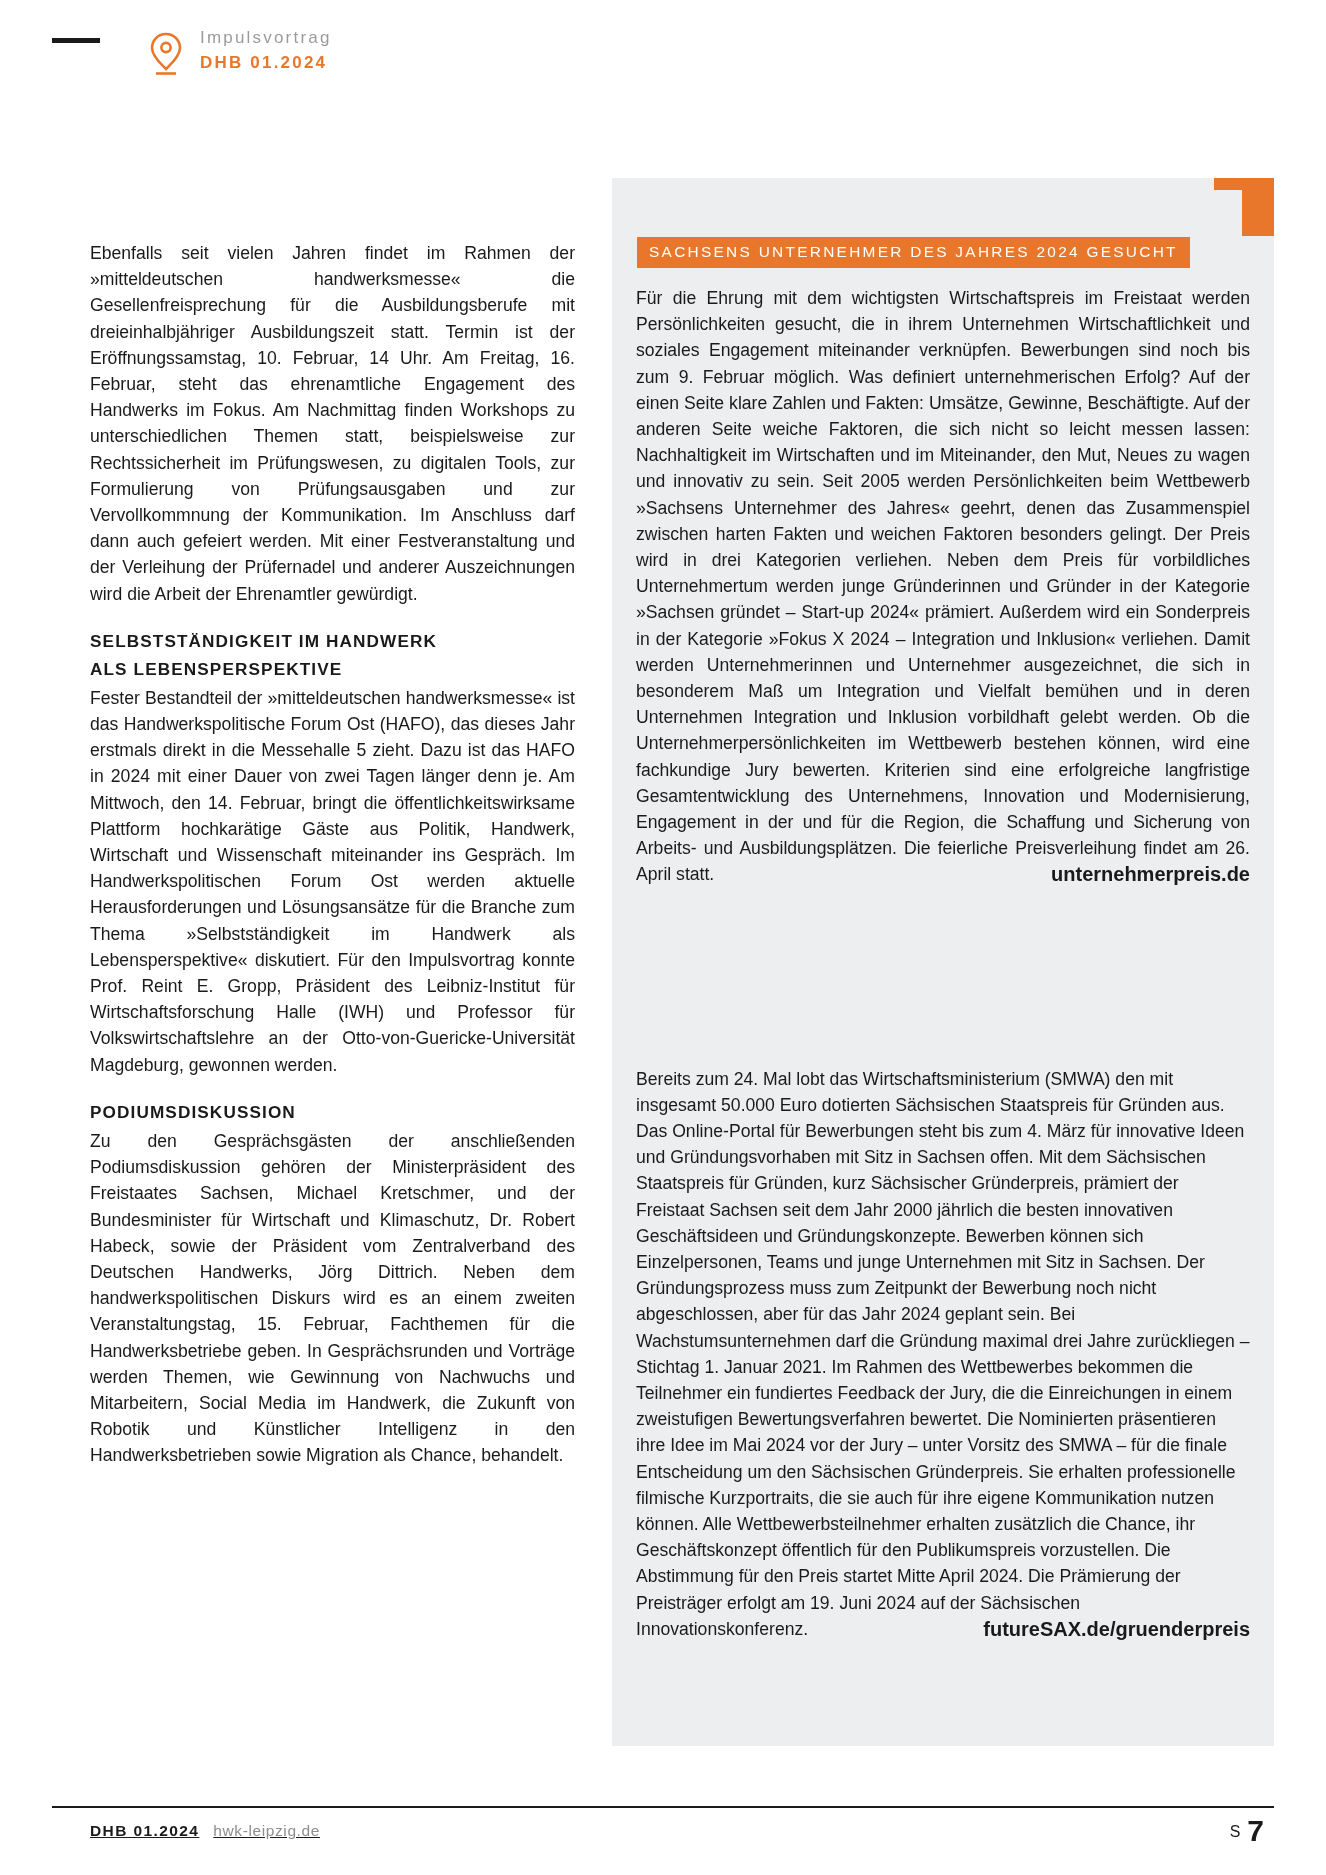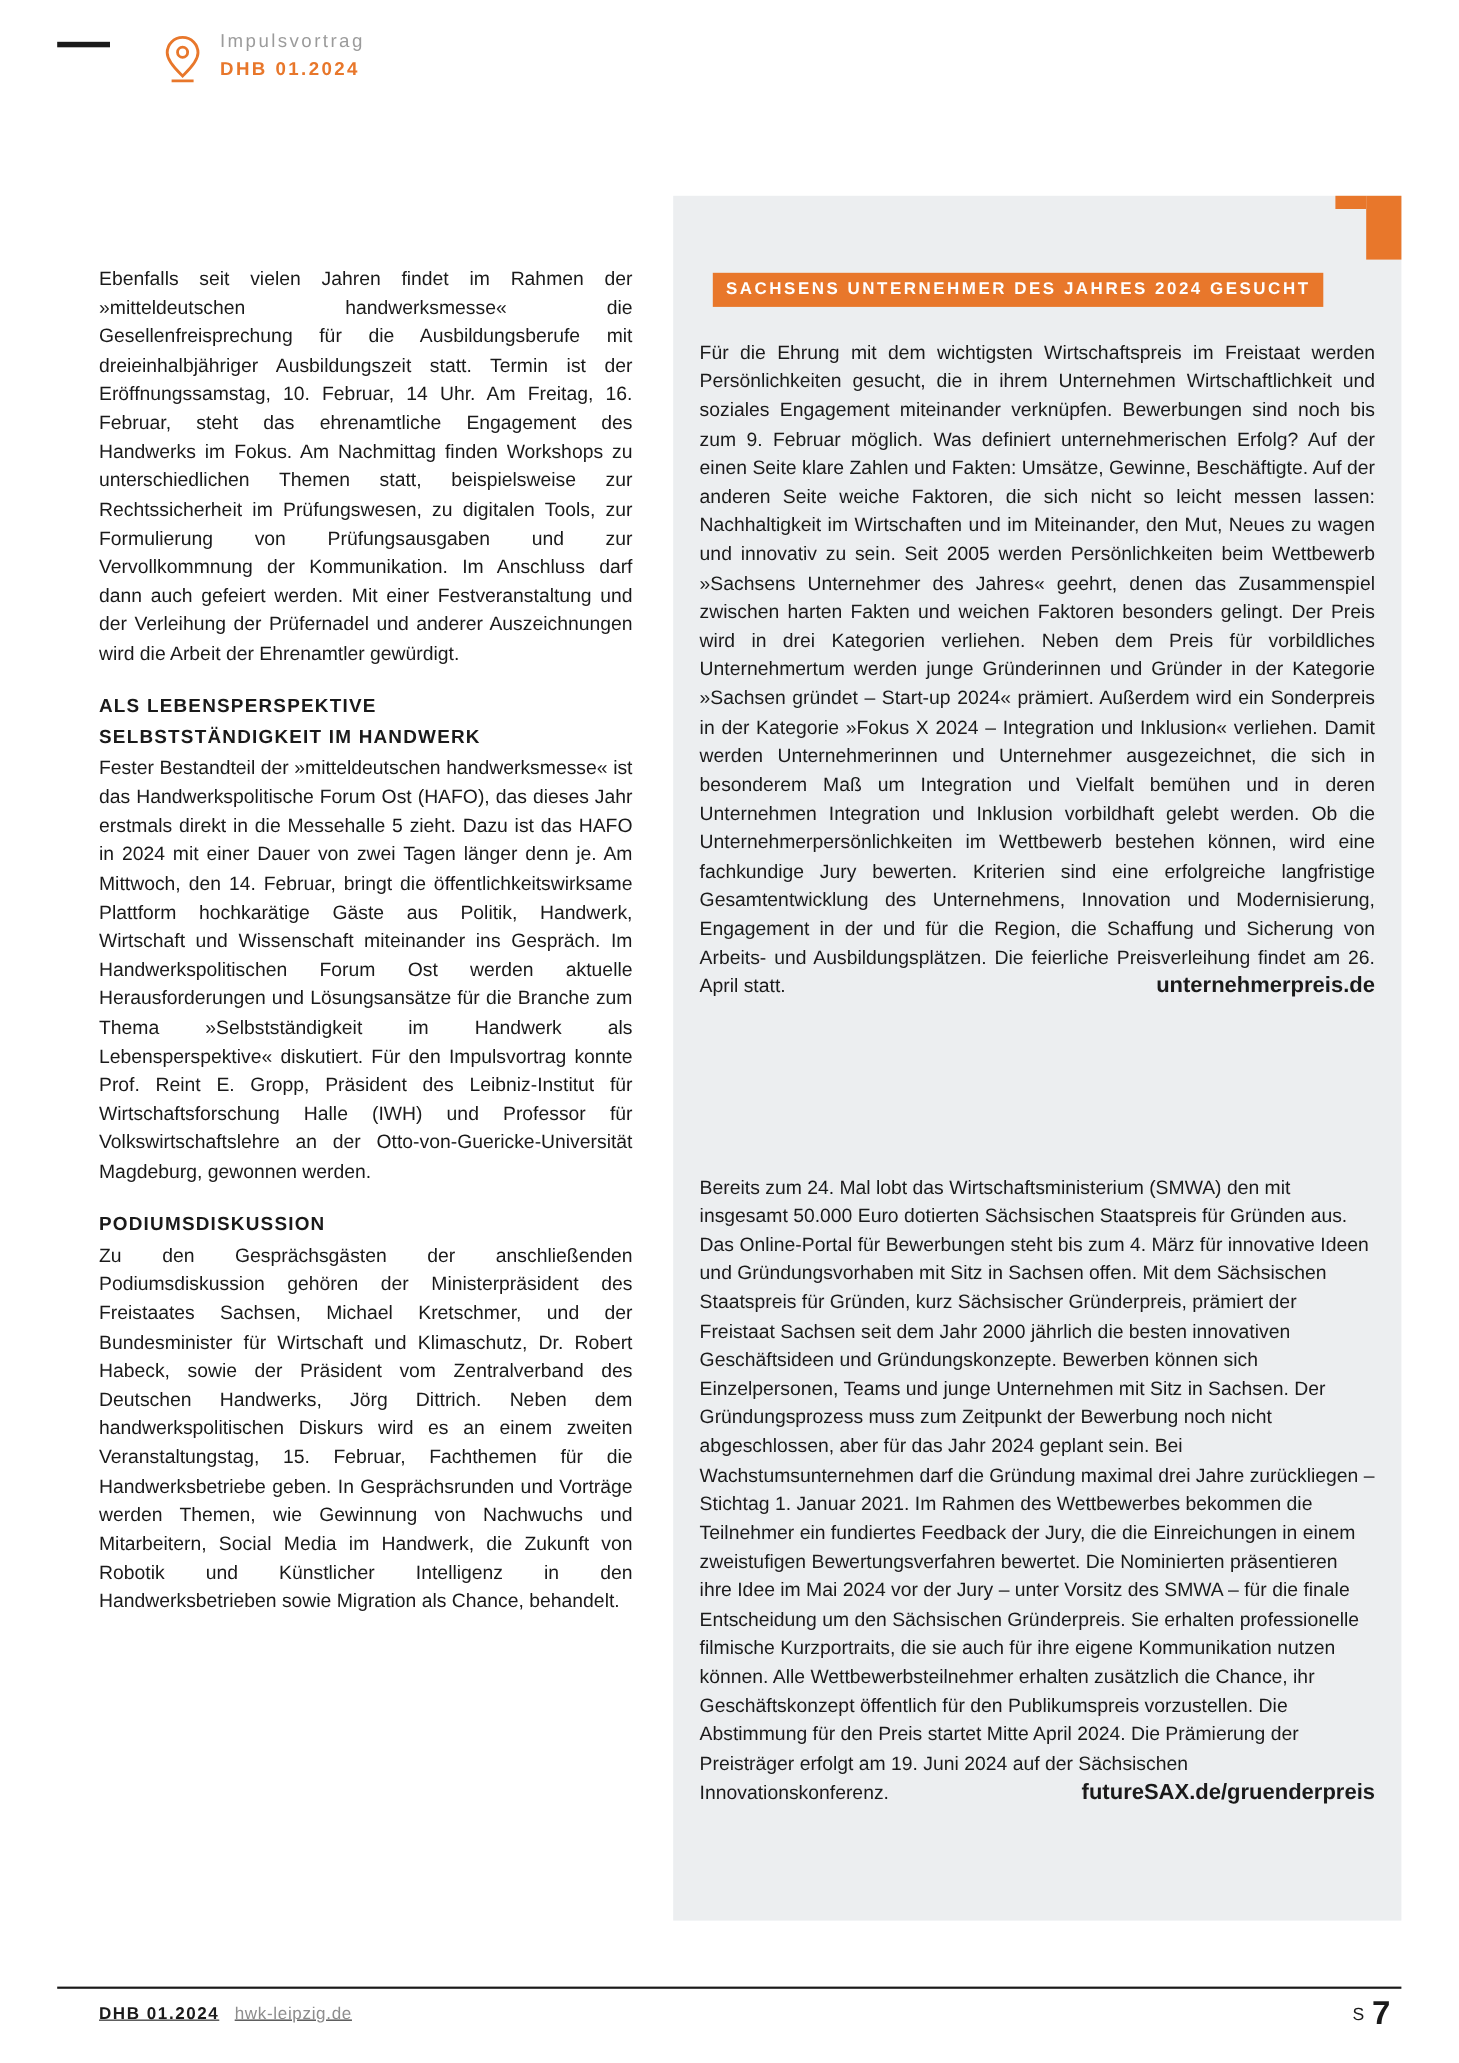--- a/index.html
+++ b/index.html
@@ -124,25 +124,25 @@
     width: 614px;
     font-size: 17.6px;
     line-height: 26.2px;
     color: #1a1a1a;
   }
   .band {
     display: inline-block;
     background: #e8772b;
     color: #ffffff;
     font-size: 15.4px;
-    font-weight: bold;
+    font-weight: normal;
     letter-spacing: 2.3px;
     padding: 6px 12px 7px 12px;
     line-height: 18px;
-    margin: 12px;
+    margin: 1px;
     white-space: nowrap;
   }
   .band-wrap { margin-bottom: 16px; }
   .right-col p {
     margin: 0 0 20px 0;
     text-align: justify;
   }
   .right-col p:last-child { margin-bottom: 0; }
   .inline-link {
     font-weight: bold;
@@ -217,22 +217,22 @@
   </div>
   <div class="header-text">
     <div class="kammerreport">Impulsvortrag</div>
     <div class="dhb-issue">DHB 01.2024</div>
   </div>
 </div>
 
 <div class="left-col">
   <p>Ebenfalls seit vielen Jahren findet im Rahmen der »mitteldeutschen handwerksmesse« die Gesellenfreisprechung für die Ausbildungsberufe mit dreieinhalbjähriger Ausbildungszeit statt. Termin ist der Eröffnungssamstag, 10. Februar, 14 Uhr. Am Freitag, 16. Februar, steht das ehrenamtliche Engagement des Handwerks im Fokus. Am Nachmittag finden Workshops zu unterschiedlichen Themen statt, beispielsweise zur Rechtssicherheit im Prüfungswesen, zu digitalen Tools, zur Formulierung von Prüfungsausgaben und zur Vervollkommnung der Kommunikation. Im Anschluss darf dann auch gefeiert werden. Mit einer Festveranstaltung und der Verleihung der Prüfernadel und anderer Auszeichnungen wird die Arbeit der Ehrenamtler gewürdigt.</p>
 
+  <div class="subhead">SELBSTSTÄNDIGKEIT IM HANDWERK</div>
   <div class="subhead">ALS LEBENSPERSPEKTIVE</div>
-  <div class="subhead">SELBSTSTÄNDIGKEIT IM HANDWERK</div>
   <p>Fester Bestandteil der »mitteldeutschen handwerksmesse« ist das Handwerkspolitische Forum Ost (HAFO), das dieses Jahr erstmals direkt in die Messehalle 5 zieht. Dazu ist das HAFO in 2024 mit einer Dauer von zwei Tagen länger denn je. Am Mittwoch, den 14. Februar, bringt die öffentlichkeitswirksame Plattform hochkarätige Gäste aus Politik, Handwerk, Wirtschaft und Wissenschaft miteinander ins Gespräch. Im Handwerkspolitischen Forum Ost werden aktuelle Herausforderungen und Lösungsansätze für die Branche zum Thema »Selbstständigkeit im Handwerk als Lebensperspektive« diskutiert. Für den Impulsvortrag konnte Prof. Reint E. Gropp, Präsident des Leibniz-Institut für Wirtschaftsforschung Halle (IWH) und Professor für Volkswirtschaftslehre an der Otto-von-Guericke-Universität Magdeburg, gewonnen werden.</p>
 
   <div class="subhead">PODIUMSDISKUSSION</div>
   <p class="tight">Zu den Gesprächsgästen der anschließenden Podiumsdiskussion gehören der Ministerpräsident des Freistaates Sachsen, Michael Kretschmer, und der Bundesminister für Wirtschaft und Klimaschutz, Dr. Robert Habeck, sowie der Präsident vom Zentralverband des Deutschen Handwerks, Jörg Dittrich. Neben dem handwerkspolitischen Diskurs wird es an einem zweiten Veranstaltungstag, 15. Februar, Fachthemen für die Handwerksbetriebe geben. In Gesprächsrunden und Vorträge werden Themen, wie Gewinnung von Nachwuchs und Mitarbeitern, Social Media im Handwerk, die Zukunft von Robotik und Künstlicher Intelligenz in den Handwerksbetrieben sowie Migration als Chance, behandelt.</p>
 </div>
 
 <div class="panel"></div>
 <div class="corner-mark"></div>
 
 <div class="right-col">

